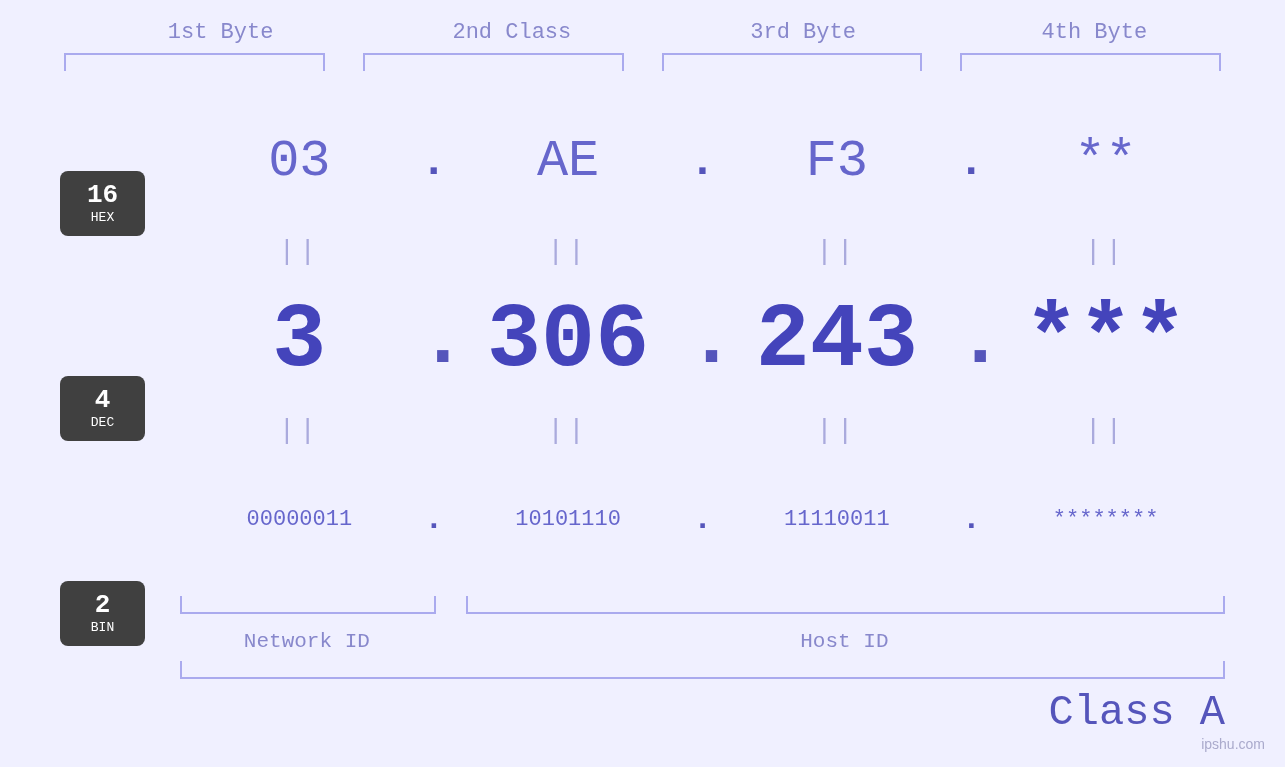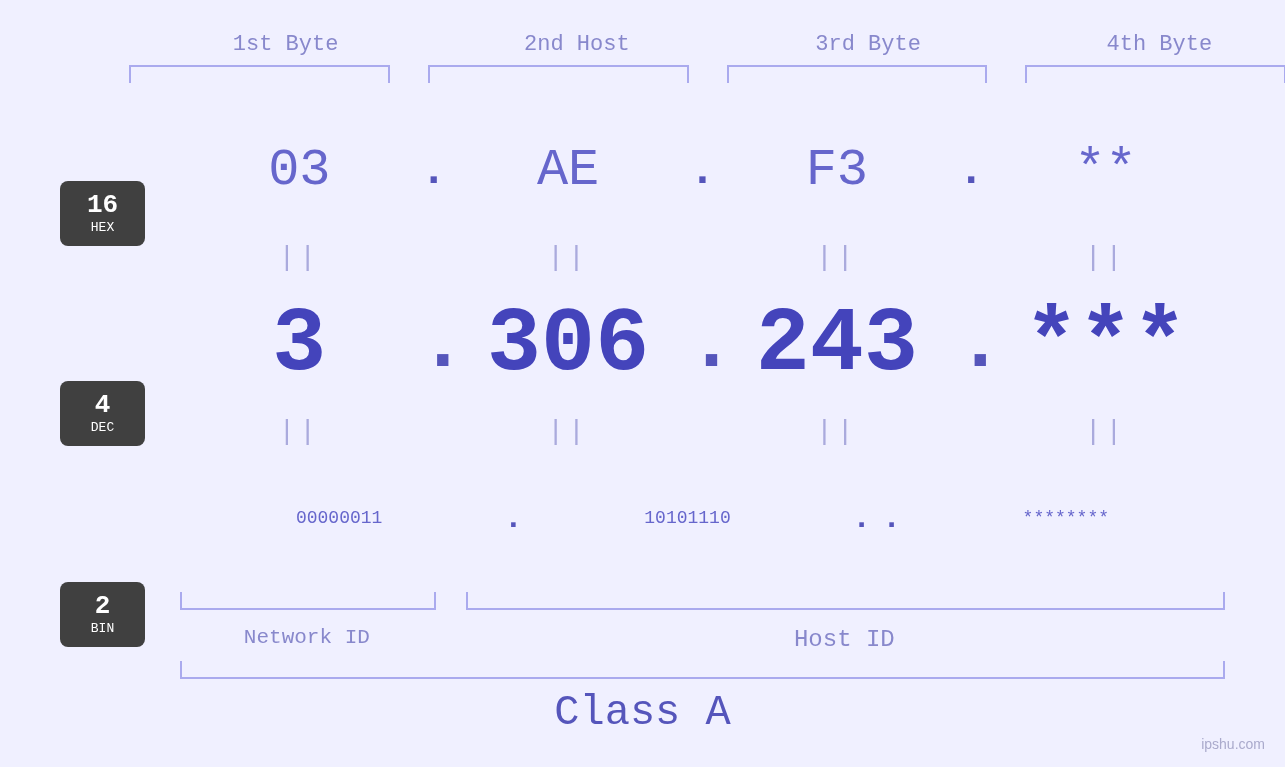--- a/index.html
+++ b/index.html
@@ -11,22 +11,22 @@
       font-family: 'Courier New', Courier, monospace;
       overflow: hidden;
       position: relative;
     }
 
     .main-container {
       width: 1285px;
       height: 767px;
       display: flex;
       flex-direction: column;
-      align-items: center;
-      padding: 32px 60px 20px 60px;
+      align-items: flex-end;
+      padding: 20px 60px 20px 60px;
       position: relative;
     }
 
     
     .byte-headers {
       display: flex;
       width: 100%;
       margin-left: 130px;
       margin-bottom: 8px;
     }
@@ -116,21 +116,21 @@
       font-weight: normal;
     }
 
     .cell-dec {
       font-size: 90px;
       font-weight: bold;
       color: #4444bb;
     }
 
     .cell-bin {
-      font-size: 18px;
+      font-size: 22px;
       font-weight: normal;
     }
 
     .dot {
       color: #5555bb;
       font-size: 60px;
       font-weight: bold;
       width: 30px;
       text-align: center;
       flex: 0 0 30px;
@@ -186,21 +186,21 @@
   </style>
 </head>
 <body>
 
 <div class="main-container">
 
   <div class="byte-headers">
     <div style="width:30px; flex:0 0 30px;"></div>
     <div class="byte-header">1st Byte</div>
     <div style="width:30px; flex:0 0 30px;"></div>
-    <div class="byte-header">2nd Host</div>
+    <div class="byte-header">2nd Class</div>
     <div style="width:30px; flex:0 0 30px;"></div>
     <div class="byte-header">3rd Byte</div>
     <div style="width:30px; flex:0 0 30px;"></div>
     <div class="byte-header">4th Byte</div>
   </div>
 
   <div class="brackets-row">
     <div class="bracket-line"></div>
     <div style="width:30px; flex:0 0 30px;"></div>
     <div class="bracket-line"></div>
@@ -272,37 +272,38 @@
         <div class="equals-cell">||</div>
         <div class="equals-spacer"></div>
         <div class="equals-cell">||</div>
       </div>
 
       <div class="data-row">
         <div class="cell cell-bin">00000011</div>
         <div class="dot dot-bin">.</div>
         <div class="cell cell-bin">10101110</div>
         <div class="dot dot-bin">.</div>
+        <div class="cell cell-bin">11110011</div>
         <div class="dot dot-bin">.</div>
         <div class="cell cell-bin">********</div>
       </div>
 
       <div style="display:flex; margin-top:6px;">
 
         <div style="flex:1; height:18px; border-bottom:2px solid #aaaaee; border-left:2px solid #aaaaee; border-right:2px solid #aaaaee;"></div>
         <div style="width:30px;"></div>
 
         <div style="flex:3; height:18px; border-bottom:2px solid #aaaaee; border-left:2px solid #aaaaee; border-right:2px solid #aaaaee; display:flex;">
         </div>
       </div>
 
       <div style="display:flex; margin-top:16px;">
         <div style="flex:1; text-align:center; color:#8888cc; font-size:21px;">Network ID</div>
         <div style="width:30px;"></div>
-        <div style="flex:3; text-align:center; color:#8888cc; font-size:24px;">Host ID</div>
+        <div style="flex:3; text-align:center; color:#8888cc; font-size:21px;">Host ID</div>
       </div>
 
     </div>
   </div>
 
   <div style="width: calc(100% - 120px); margin-left:120px; height:18px; border-bottom:2px solid #aaaaee; border-left:2px solid #aaaaee; border-right:2px solid #aaaaee; margin-top:8px;"></div>
 
   <div class="class-label">Class A</div>
 
   <div class="watermark">ipshu.com</div>

